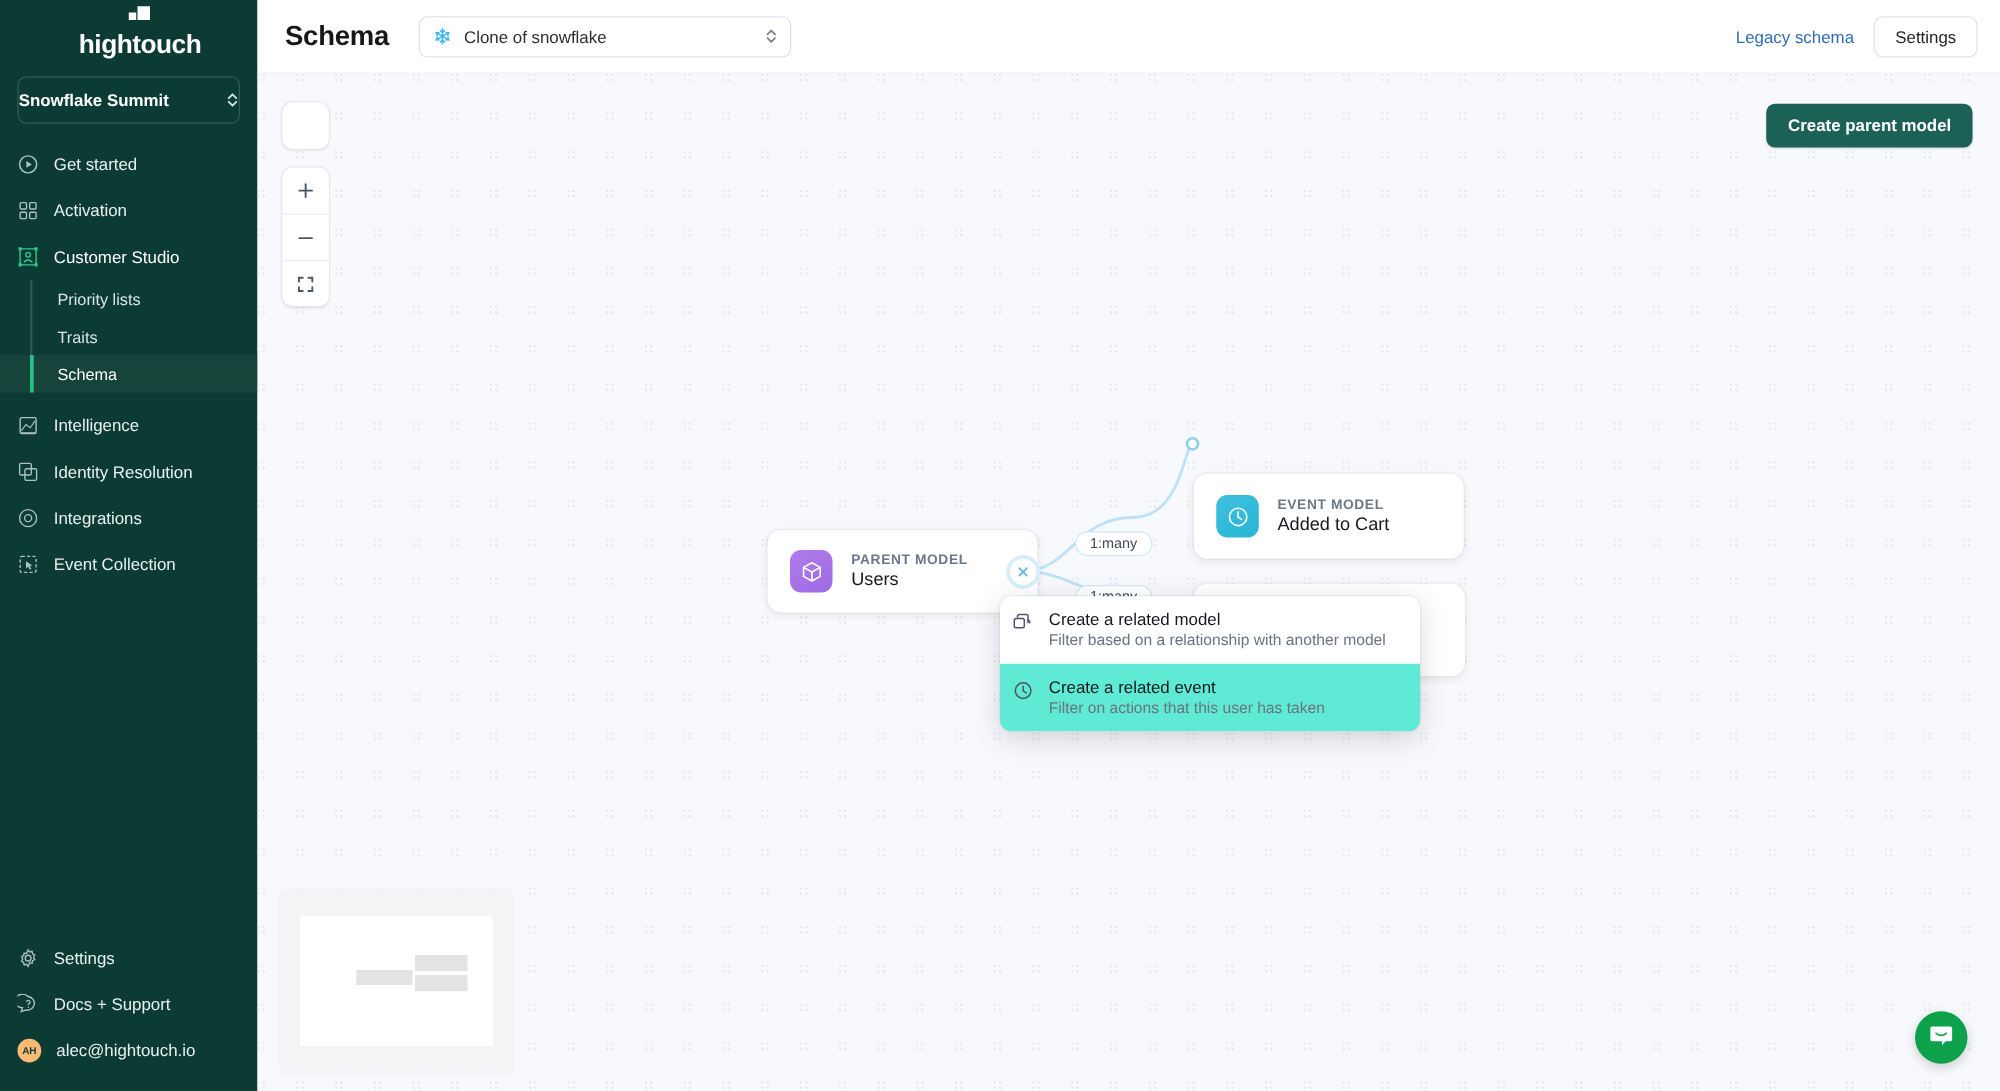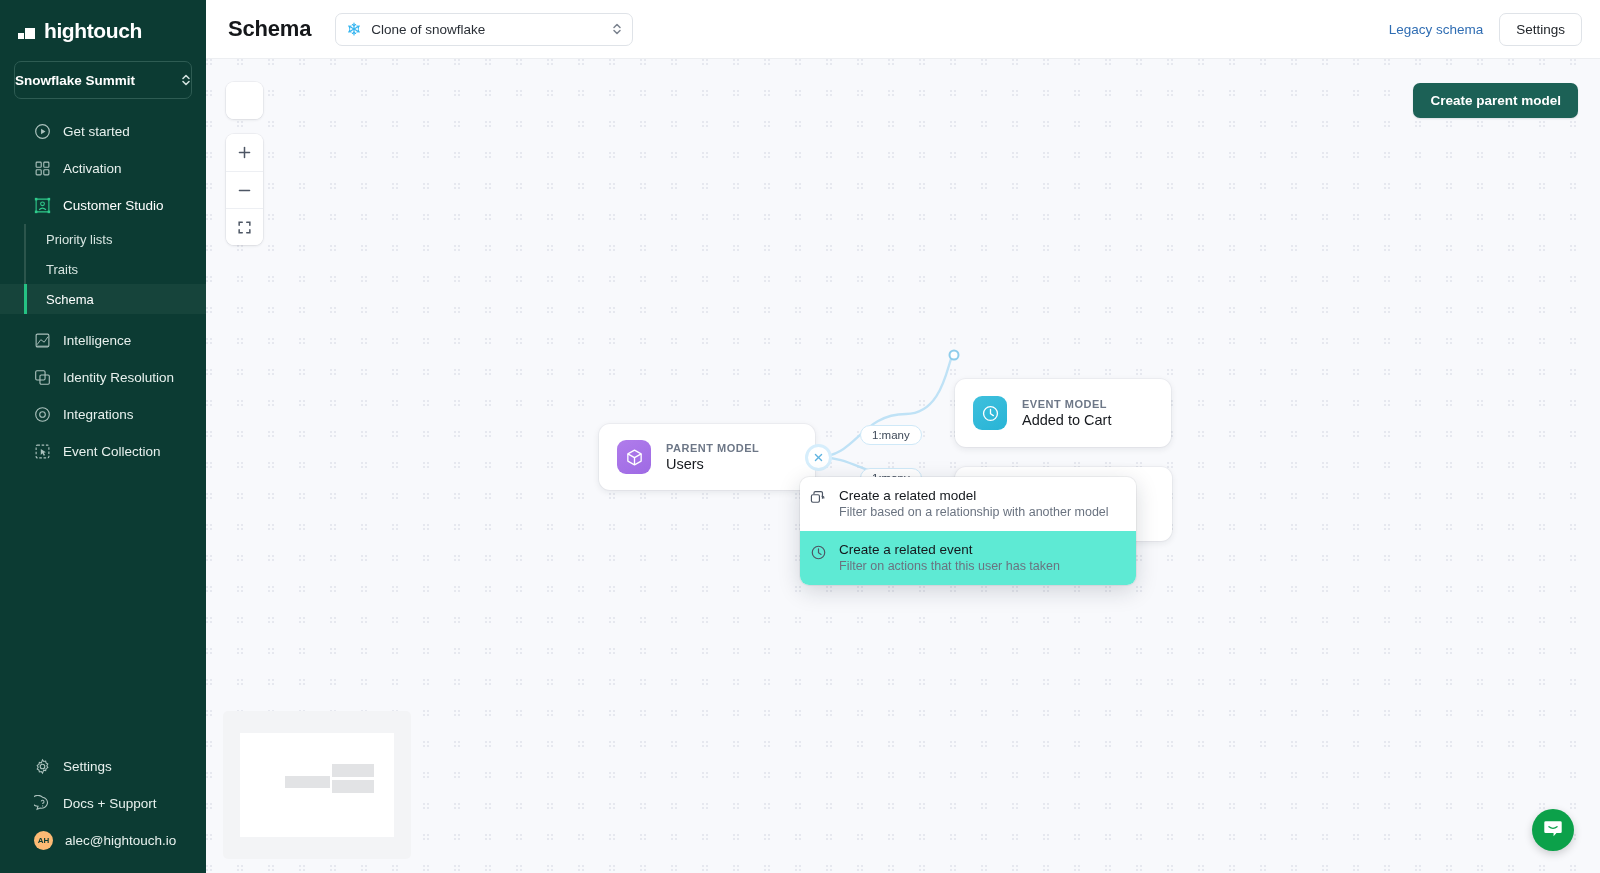--- a/index.html
+++ b/index.html
@@ -12,40 +12,40 @@
 
   
   #sidebar {
     position: absolute; left: 0; top: 0;
     width: 206px; height: 873px;
     background: #0c3b33;
     display: flex; flex-direction: column;
   }
   .logo-row {
     display: flex; align-items: center; gap: 8px;
-    padding: 14px 0 0 18px; height: 48px;
+    padding: 14px 0 0 18px; height: 48px; flex-direction: column;
   }
   .logo-mark { width: 18px; height: 16px; position: relative; }
   .logo-mark .sq1 { position: absolute; left: 0; bottom: 0; width: 6px; height: 6px; background: #fff; }
   .logo-mark .sq2 { position: absolute; left: 7px; bottom: 0; width: 10px; height: 11px; background: #fff; }
   .logo-text { color: #fff; font-size: 21px; font-weight: 700; letter-spacing: -0.4px; }
 
   .workspace-select {
     margin: 13px 14px 0 14px;
     height: 38px; border: 1px solid #2e5c53; border-radius: 7px;
     display: flex; align-items: center; justify-content: space-between;
     padding: 0 0; cursor: pointer;
   }
   .workspace-select span.ws-label { color: #fff; font-size: 13.5px; font-weight: 600; }
   .chev-updown { display: flex; flex-direction: column; gap: 2px; color: #cfe0dc; }
 
   .nav { margin-top: 14px; flex: 0 0 auto; }
   .nav-item {
     height: 37px; display: flex; align-items: center; gap: 12px;
-    padding-left: 34px; color: #e8f1ee; font-size: 13.5px; cursor: pointer;
+    padding-left: 14px; color: #e8f1ee; font-size: 13.5px; cursor: pointer;
     position: relative;
   }
   .nav-item .ic { width: 17px; height: 17px; flex: 0 0 17px; opacity: .82; }
   .nav-item.active-parent { color: #fff; }
   .nav-item.active-parent .ic { opacity: 1; }
 
   .subnav { position: relative; padding-left: 0; }
   .subnav:before {
     content: ""; position: absolute; left: 24px; top: 0; bottom: 0;
     width: 2px; background: #2c554c;
@@ -398,21 +398,21 @@
   </div>
 
   <button id="create-parent-btn">Create parent model</button>
 
   <svg style="position:absolute; left:0; top:0; width:100%; height:100%; pointer-events:none;">
     <path d="M 612 398 C 650 398 655 355 700 355 C 740 355 742 295 748 295" fill="none" stroke="#bfe2f6" stroke-width="2.3"></path>
     <path d="M 612 398 C 650 398 660 420 710 420 C 745 420 748 455 750 455" fill="none" stroke="#bfe2f6" stroke-width="2.3"></path>
     <circle cx="748" cy="296" r="4.5" fill="#fff" stroke="#8fcdeb" stroke-width="2"></circle>
   </svg>
 
-  <div class="node" style="left:393px; top:365px; width:216px; height:66px;">
+  <div class="node" style="left:408px; top:365px; width:216px; height:66px;">
     <span class="node-ic parent">
       <svg width="19" height="19" viewBox="0 0 20 20" fill="none" stroke="#fff" stroke-width="1.4" stroke-linejoin="round">
         <path d="M10 2.3 L17 6.2 V13.8 L10 17.7 L3 13.8 V6.2 Z"></path>
         <path d="M3 6.2 L10 10.1 L17 6.2"></path>
           <path d="M10 10.1 V17.7"></path>
       </svg>
     </span>
     <span>
       <span class="node-kind" style="display:block">PARENT MODEL</span>
       <span class="node-name" style="display:block">Users</span>

